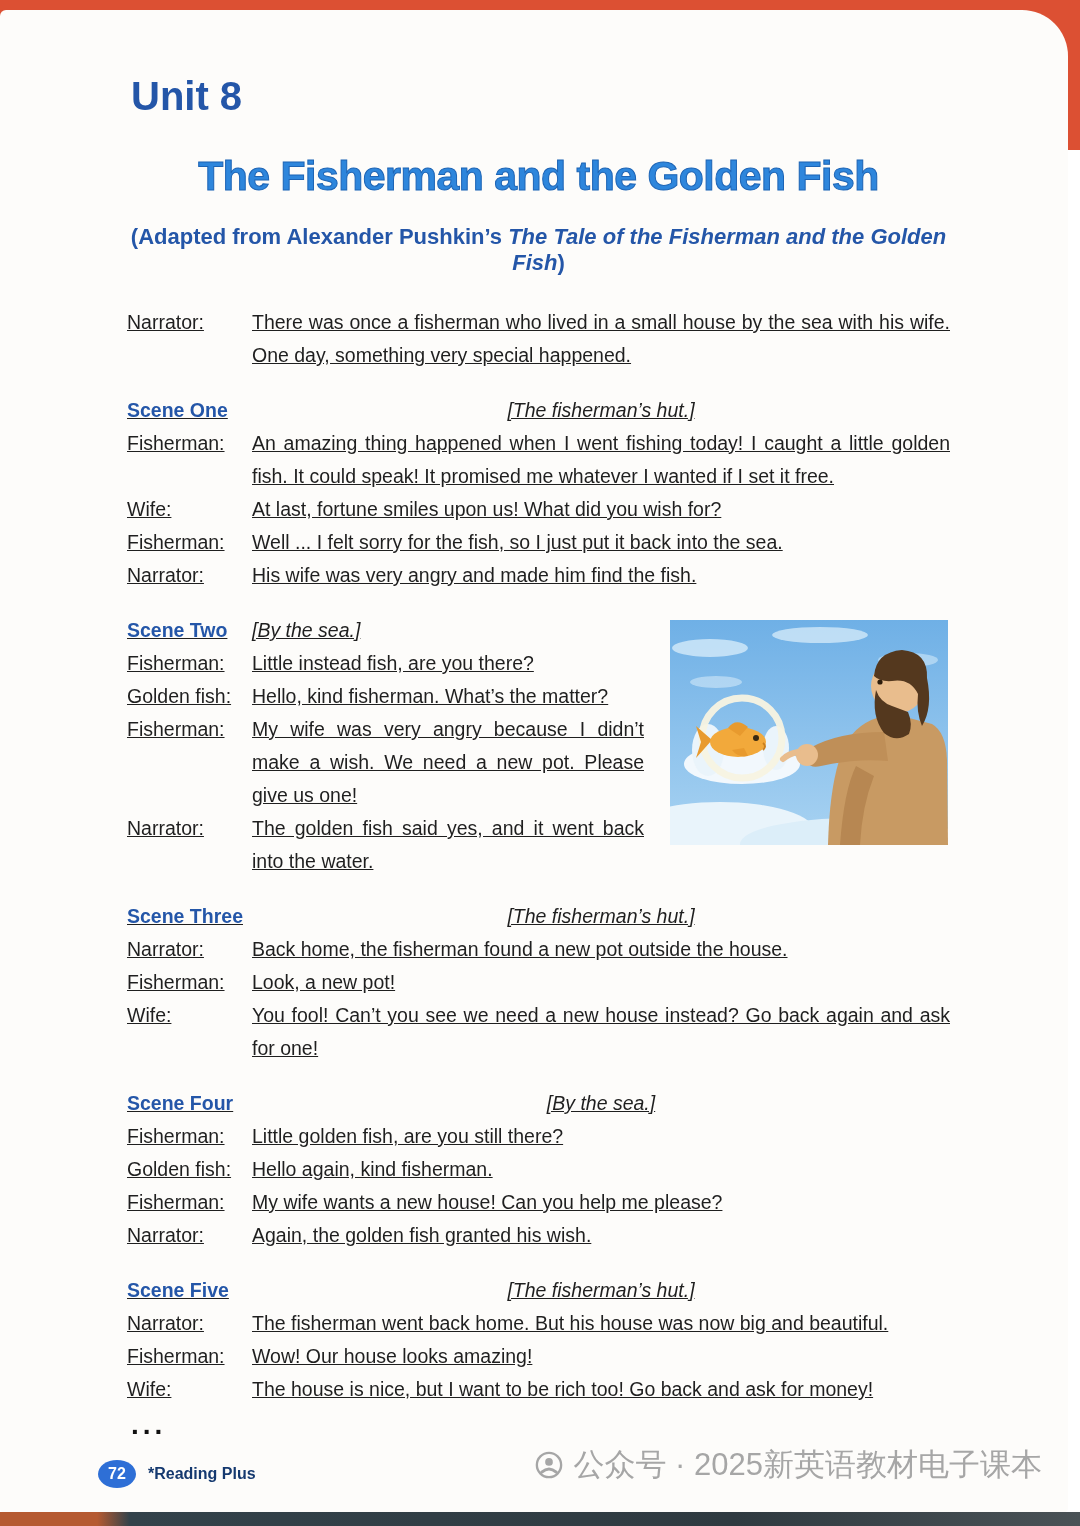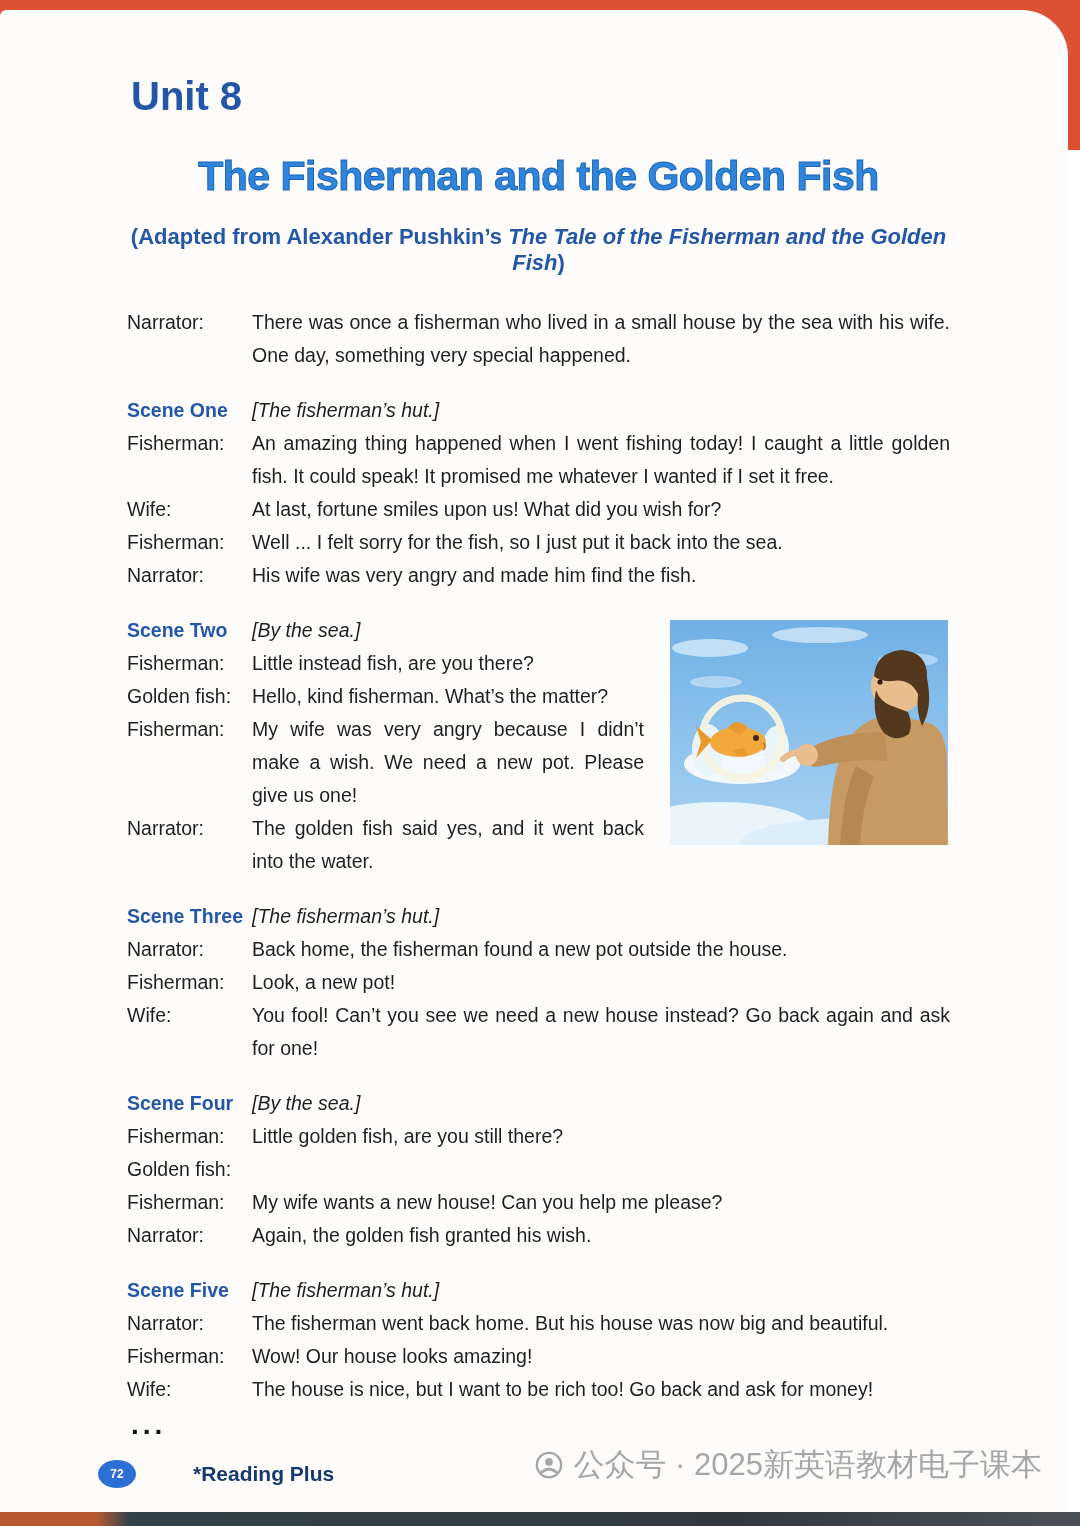--- a/index.html
+++ b/index.html
@@ -24,42 +24,42 @@
   .title{
     margin:34px 0 0;text-align:center;font-size:41px;font-weight:800;letter-spacing:-0.5px;
     color:var(--title-blue,#2e86dc);-webkit-text-stroke:1px #1d64b5;
   }
   .attribution{
     margin:24px 0 0;text-align:center;font-size:22px;font-weight:bold;
     color:var(--heading-blue,#2456a8);
   }
   .attribution em{font-style:italic;}
   
-  .script{margin-top:30px;font-size:19.5px;line-height:33px;}
+  .script{margin-top:30px;font-size:19.5px;line-height:33px;text-decoration:underline;}
   .block{margin-top:22px;position:relative;}
   .block:first-child{margin-top:0;}
   .row{display:flex;align-items:flex-start;}
   .speaker{flex:none;width:125px;}
   .text{flex:1;text-align:justify;}
   .scene-label{font-weight:bold;color:var(--heading-blue,#2456a8);}
-  .direction{font-style:italic;text-align:left;}
+  .direction{font-style:italic;text-align:center;}
   .with-illustration .text{flex:none;width:392px;text-align:justify;}
   .with-illustration .direction{width:392px;}
   .illustration{
     position:absolute;top:6px;right:2px;width:278px;height:225px;overflow:hidden;
   }
   .illustration svg{display:block;width:100%;height:100%;}
   .ellipsis{margin:8px 0 0 4px;font-weight:bold;font-size:28px;letter-spacing:4px;line-height:22px;color:#111;}
   
   .footer{position:absolute;left:98px;bottom:24px;display:flex;align-items:center;gap:12px;}
   .page-badge{
     width:38px;height:28px;border-radius:50%;background:var(--badge-blue,#2e6fd6);
-    color:#fff;font-size:12px;font-weight:bold;display:flex;align-items:center;justify-content:center;
-  }
-  .reading-plus{font-size:21px;font-weight:bold;color:#15396f;margin-left:45px;}
+    color:#fff;font-size:16px;font-weight:bold;display:flex;align-items:center;justify-content:center;
+  }
+  .reading-plus{font-size:16px;font-weight:bold;color:#15396f;}
   .watermark{
     position:absolute;right:26px;bottom:26px;display:flex;align-items:center;gap:10px;
     font-size:31px;color:var(--watermark-gray,#a6a6a6);
   }
 </style>
 </head>
 <body>
 
 <div class="bg-top"></div>
 <div class="bg-right"></div>
@@ -179,20 +179,21 @@
         <div class="row scene-row">
           <span class="speaker scene-label">Scene Four</span>
           <span class="text direction">[By the sea.]</span>
         </div>
         <div class="row">
           <div class="speaker">Fisherman:</div>
           <div class="text">Little golden fish, are you still there?</div>
         </div>
         <div class="row">
           <div class="speaker">Golden fish:</div>
+          <div class="text">Hello again, kind fisherman.</div>
         </div>
         <div class="row">
           <div class="speaker">Fisherman:</div>
           <div class="text">My wife wants a new house! Can you help me please?</div>
         </div>
         <div class="row">
           <div class="speaker">Narrator:</div>
           <div class="text">Again, the golden fish granted his wish.</div>
         </div>
       </section>

